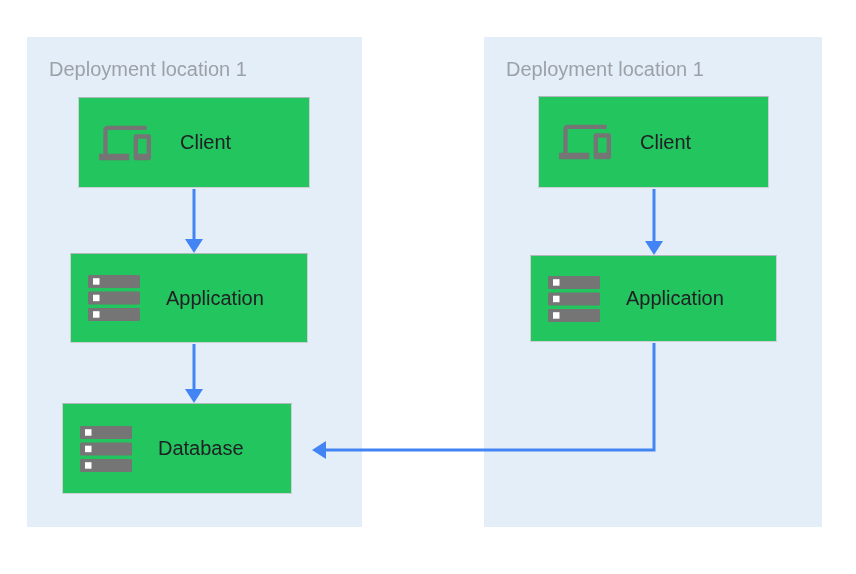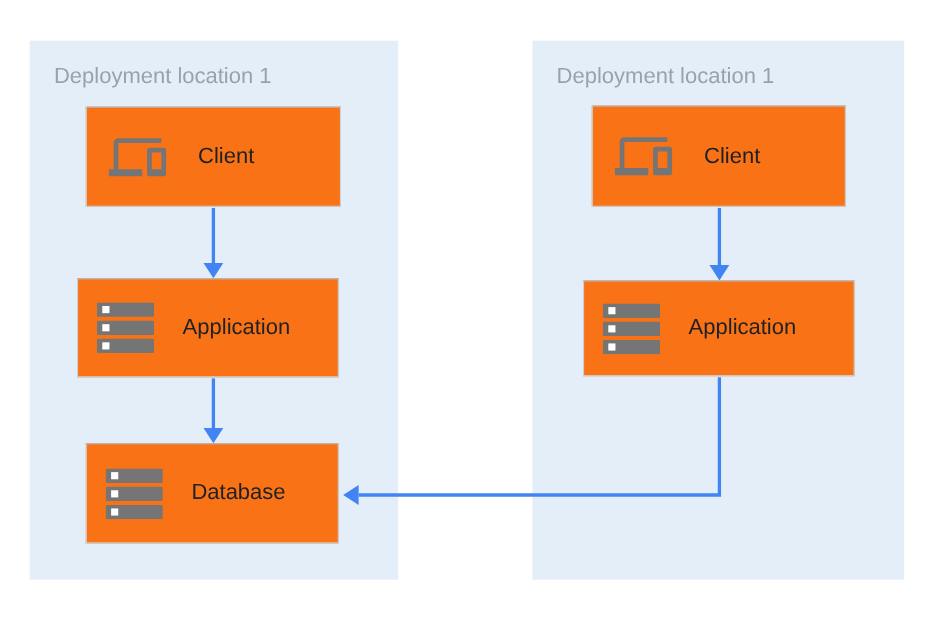--- a/index.html
+++ b/index.html
@@ -27,40 +27,40 @@
     left: 22px;
     top: 20px;
     font-size: 20px;
     line-height: 24px;
     color: #9ca1a7;
     white-space: nowrap;
   }
 
   .node {
     position: absolute;
-    background: #f97316;
+    background: #22c55e;
     border: 1px solid #ccd0d3;
     border-top-color: #b2b7bb;
     box-sizing: border-box;
     display: flex;
     align-items: center;
     padding-left: 17px;
   }
   .node .label {
     font-size: 20px;
     color: #202124;
     margin-left: 26px;
     white-space: nowrap;
   }
   .node .icon { display: flex; align-items: center; }
 
   
   #node-client-1      { left: 78px;  top: 97px;  width: 232px; height: 91px; }
   #node-application-1 { left: 70px;  top: 253px; width: 238px; height: 90px; }
-  #node-database-1    { left: 78px;  top: 403px; width: 230px; height: 91px; }
+  #node-database-1    { left: 62px;  top: 403px; width: 230px; height: 91px; }
   #node-client-2      { left: 538px; top: 96px;  width: 231px; height: 92px; }
   #node-application-2 { left: 530px; top: 255px; width: 247px; height: 87px; }
 
   .arrows {
     position: absolute;
     left: 0; top: 0;
     width: 856px; height: 574px;
     pointer-events: none;
   }
 </style>

